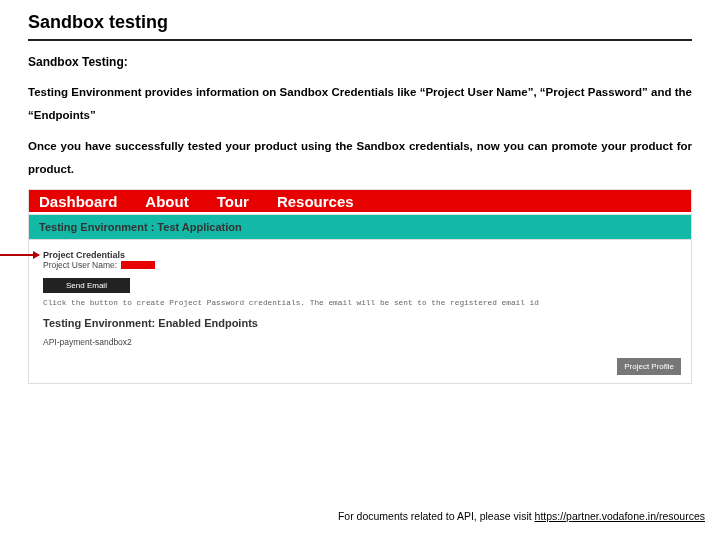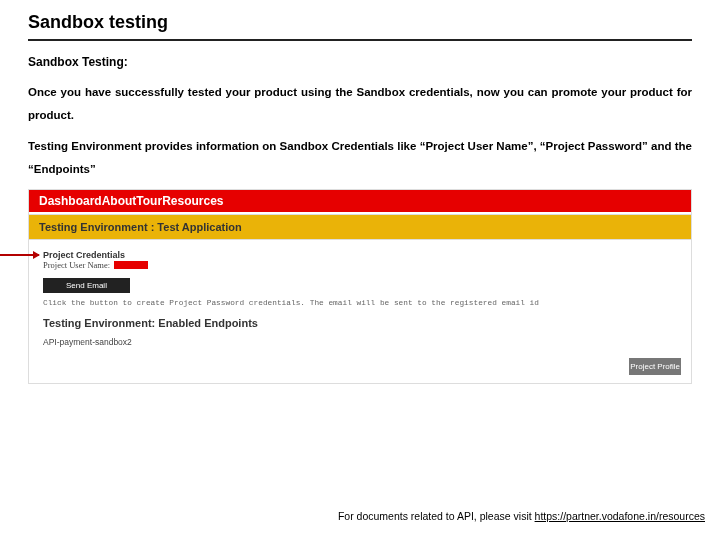--- a/index.html
+++ b/index.html
@@ -41,25 +41,26 @@
   }
   .nav-bar {
     background: #e60000;
     display: flex;
     align-items: center;
     height: 22px;
     padding: 0 10px;
   }
   .nav-item {
     color: #fff;
-    font-size: 12px;
+    font-size: 15px;
     font-weight: 600;
+    margin-right: 28px;
   }
   .env-title-bar {
-    background: #eab308;
+    background: #14b8a6;
     border-top: 1px solid #ddd;
     border-bottom: 1px solid #ddd;
     padding: 6px 10px;
     font-size: 11px;
     font-weight: 700;
     color: #333;
     margin-top: 2px;
   }
   .content-inner {
     padding: 10px 14px 6px 14px;
@@ -88,21 +89,20 @@
     font-weight: 700;
     color: #333;
   }
   .cred-line {
     font-size: 8.5px;
     color: #444;
     margin-bottom: 6px;
     display: flex;
     align-items: center;
     gap: 4px;
-    font-family: Liberation Serif, serif;
   }
   .redact {
     display: inline-block;
     width: 34px;
     height: 8px;
     background: #e60000;
   }
   .send-btn {
     background: #222;
     color: #fff;
@@ -135,21 +135,21 @@
   }
   .profile-row {
     display: flex;
     justify-content: flex-end;
     padding: 4px 10px 8px 10px;
   }
   .profile-btn {
     background: #777;
     color: #fff;
     font-size: 8px;
-    padding: 4px 1px;
+    padding: 4px 7px;
   }
   .footer-line {
     position: absolute;
     bottom: 18px;
     right: 15px;
     font-size: 10.5px;
     color: #000;
   }
   .footer-line a {
     color: #000;
@@ -157,22 +157,22 @@
   }
 </style>
 </head>
 <body>
 
 <div class="page">
   <div class="title">Sandbox testing</div>
 
   <div class="section-heading">Sandbox Testing:</div>
 
+  <div class="body-text">Testing Environment provides information on Sandbox Credentials like “Project User Name”, “Project Password” and the “Endpoints”</div>
   <div class="body-text">Once you have successfully tested your product using the Sandbox credentials, now you can promote your product for product.</div>
-  <div class="body-text">Testing Environment provides information on Sandbox Credentials like “Project User Name”, “Project Password” and the “Endpoints”</div>
 
   <div class="screenshot-box">
 
     <div class="nav-bar">
       <span class="nav-item">Dashboard</span>
       <span class="nav-item">About</span>
       <span class="nav-item">Tour</span>
       <span class="nav-item">Resources</span>
     </div>
 

